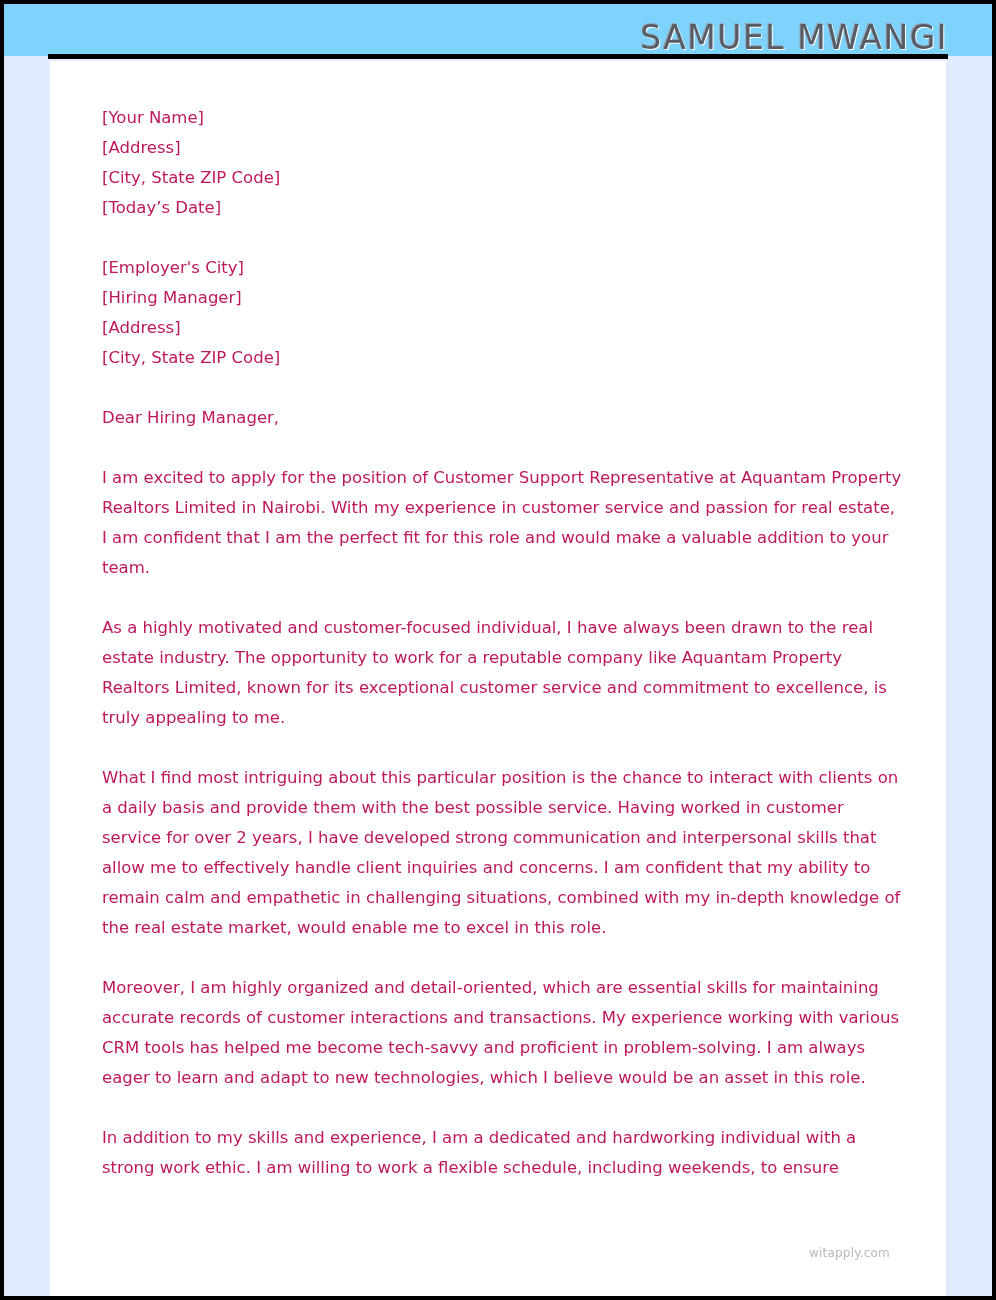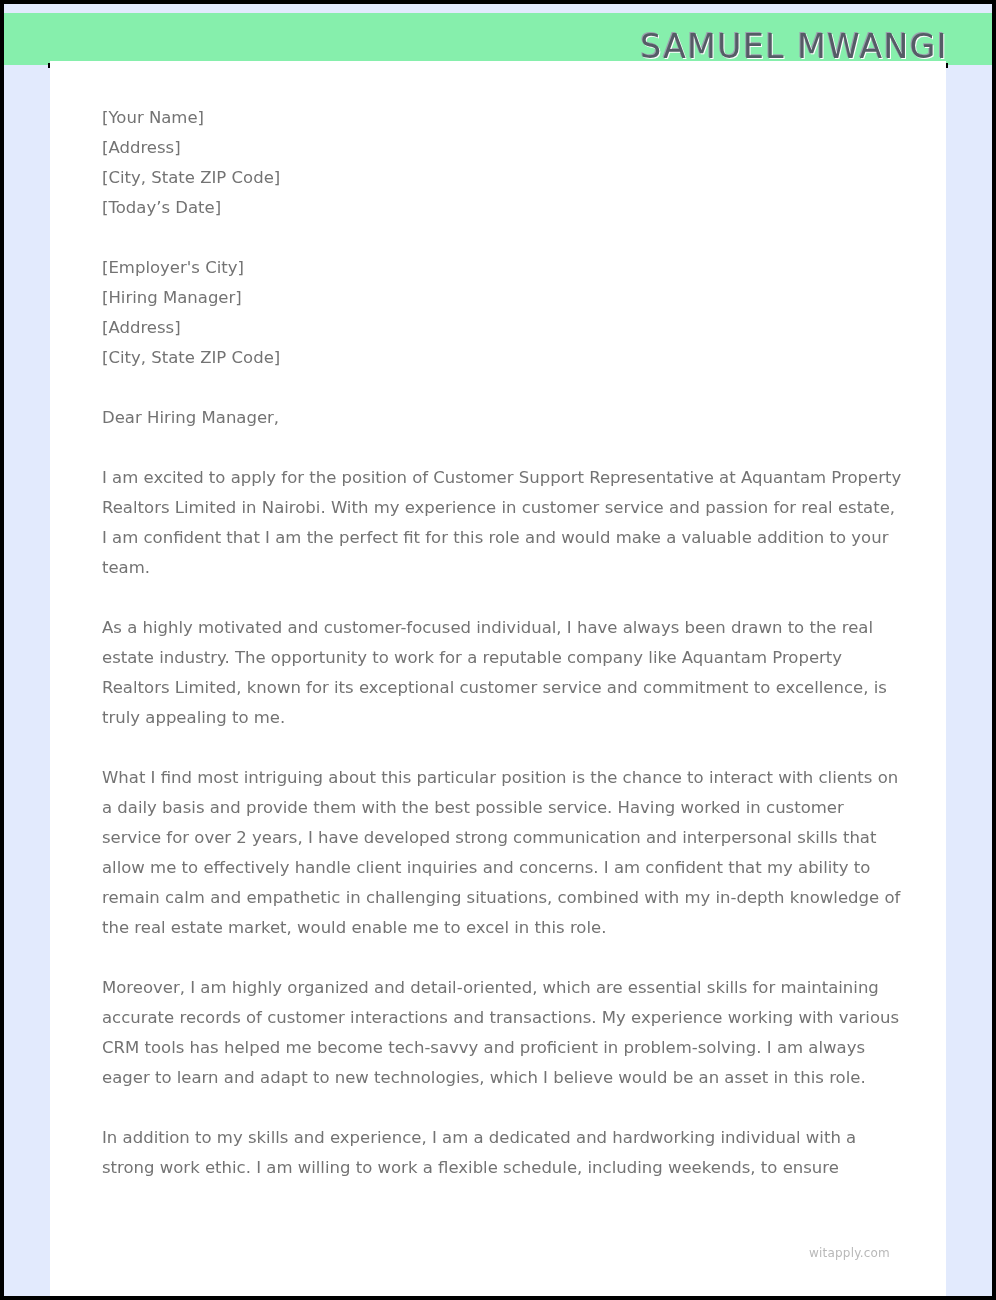--- a/index.html
+++ b/index.html
@@ -18,24 +18,24 @@
     left: 4px;
     top: 4px;
     width: 988px;
     height: 1292px;
     background: #e2eafd;
     overflow: hidden;
   }
   .header {
     position: absolute;
     left: 0;
-    top: 9px;
+    top: 0;
     width: 988px;
     height: 52px;
-    background: #86efac;
+    background: #7dd3fc;
   }
   .header-name {
     position: absolute;
     right: 44px;
     top: 14px;
     font-family: "DejaVu Sans", sans-serif;
     font-size: 33px;
     letter-spacing: 1.5px;
     font-weight: 400;
     color: #555c66;
@@ -61,21 +61,21 @@
     overflow: hidden;
   }
   .letter {
     position: absolute;
     left: 52px;
     top: 42px;
     width: 800px;
     font-family: "DejaVu Sans", sans-serif;
     font-size: 16.5px;
     line-height: 30px;
-    color: #737373;
+    color: #be185d;
   }
   .addr-line {
     white-space: pre;
   }
   .spacer {
     height: 30px;
   }
   .para {
     margin: 0 0 30px 0;
     text-align: left;

